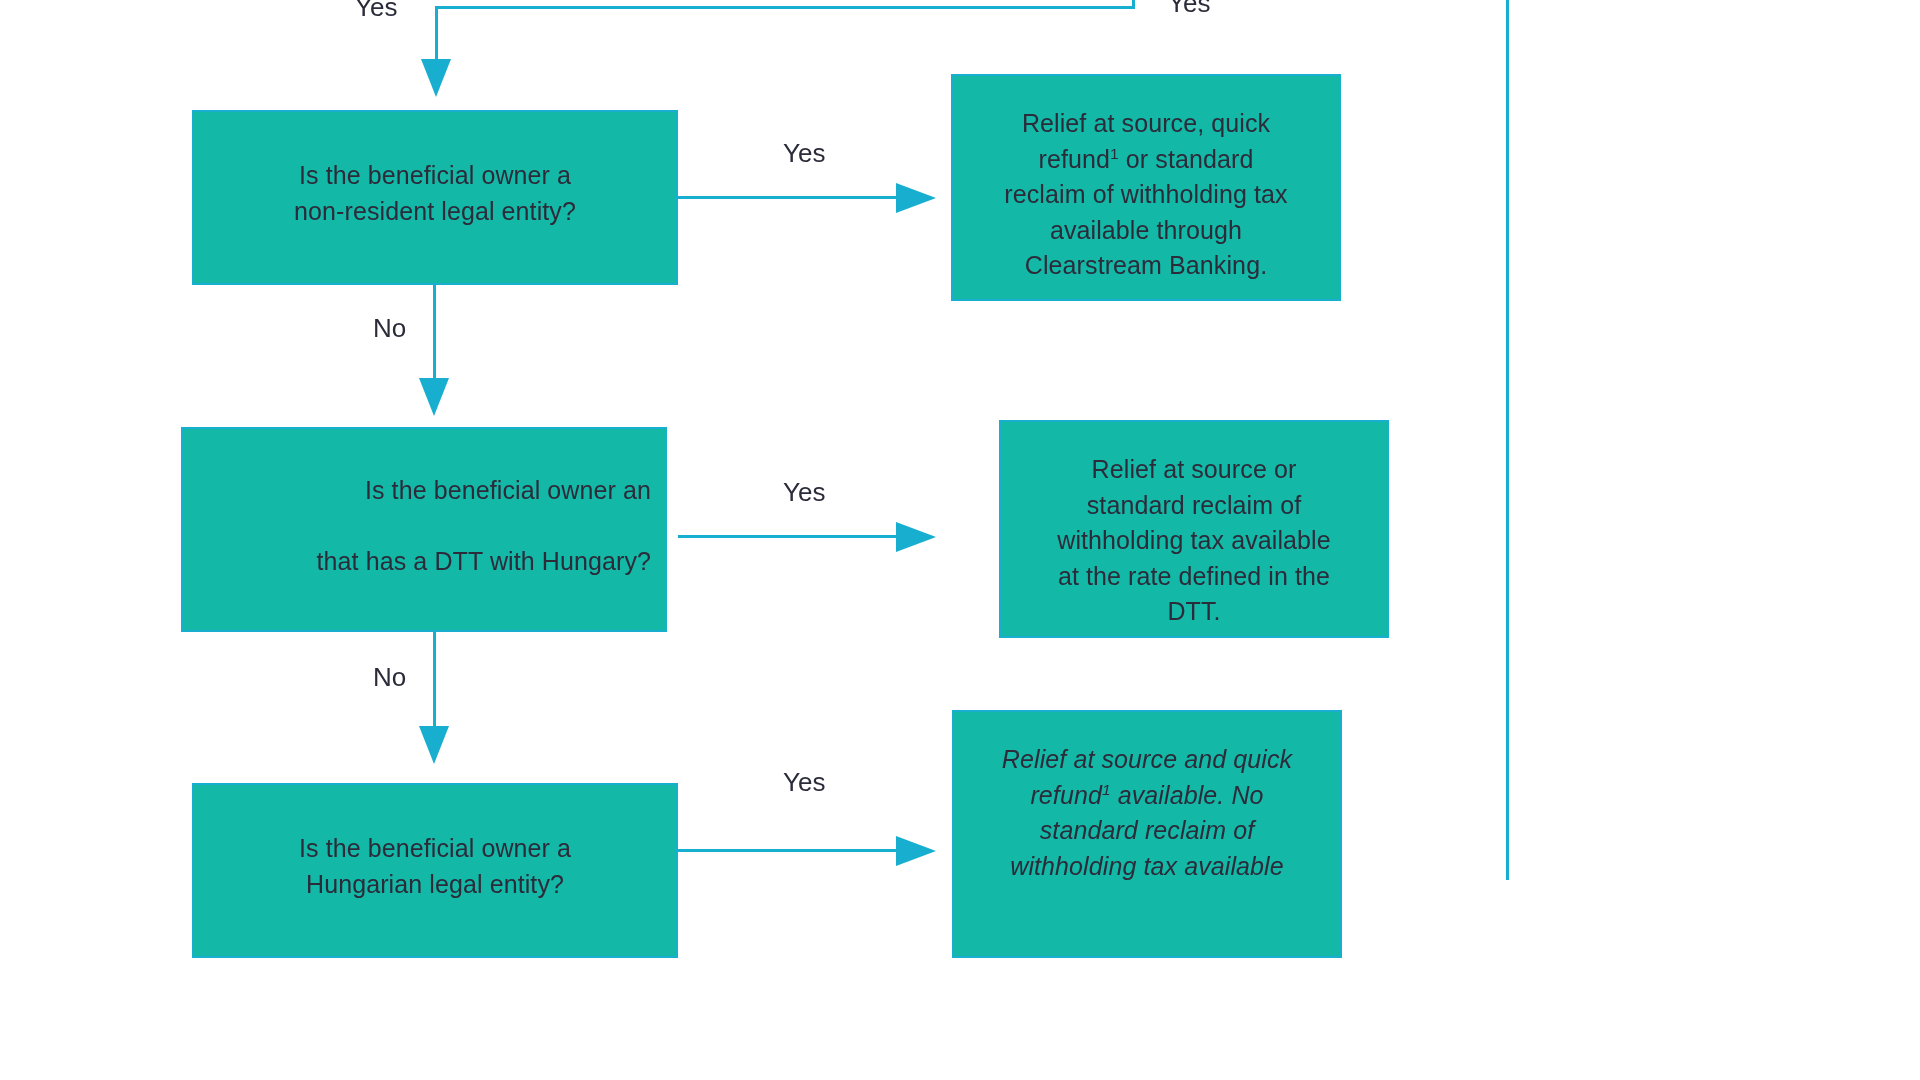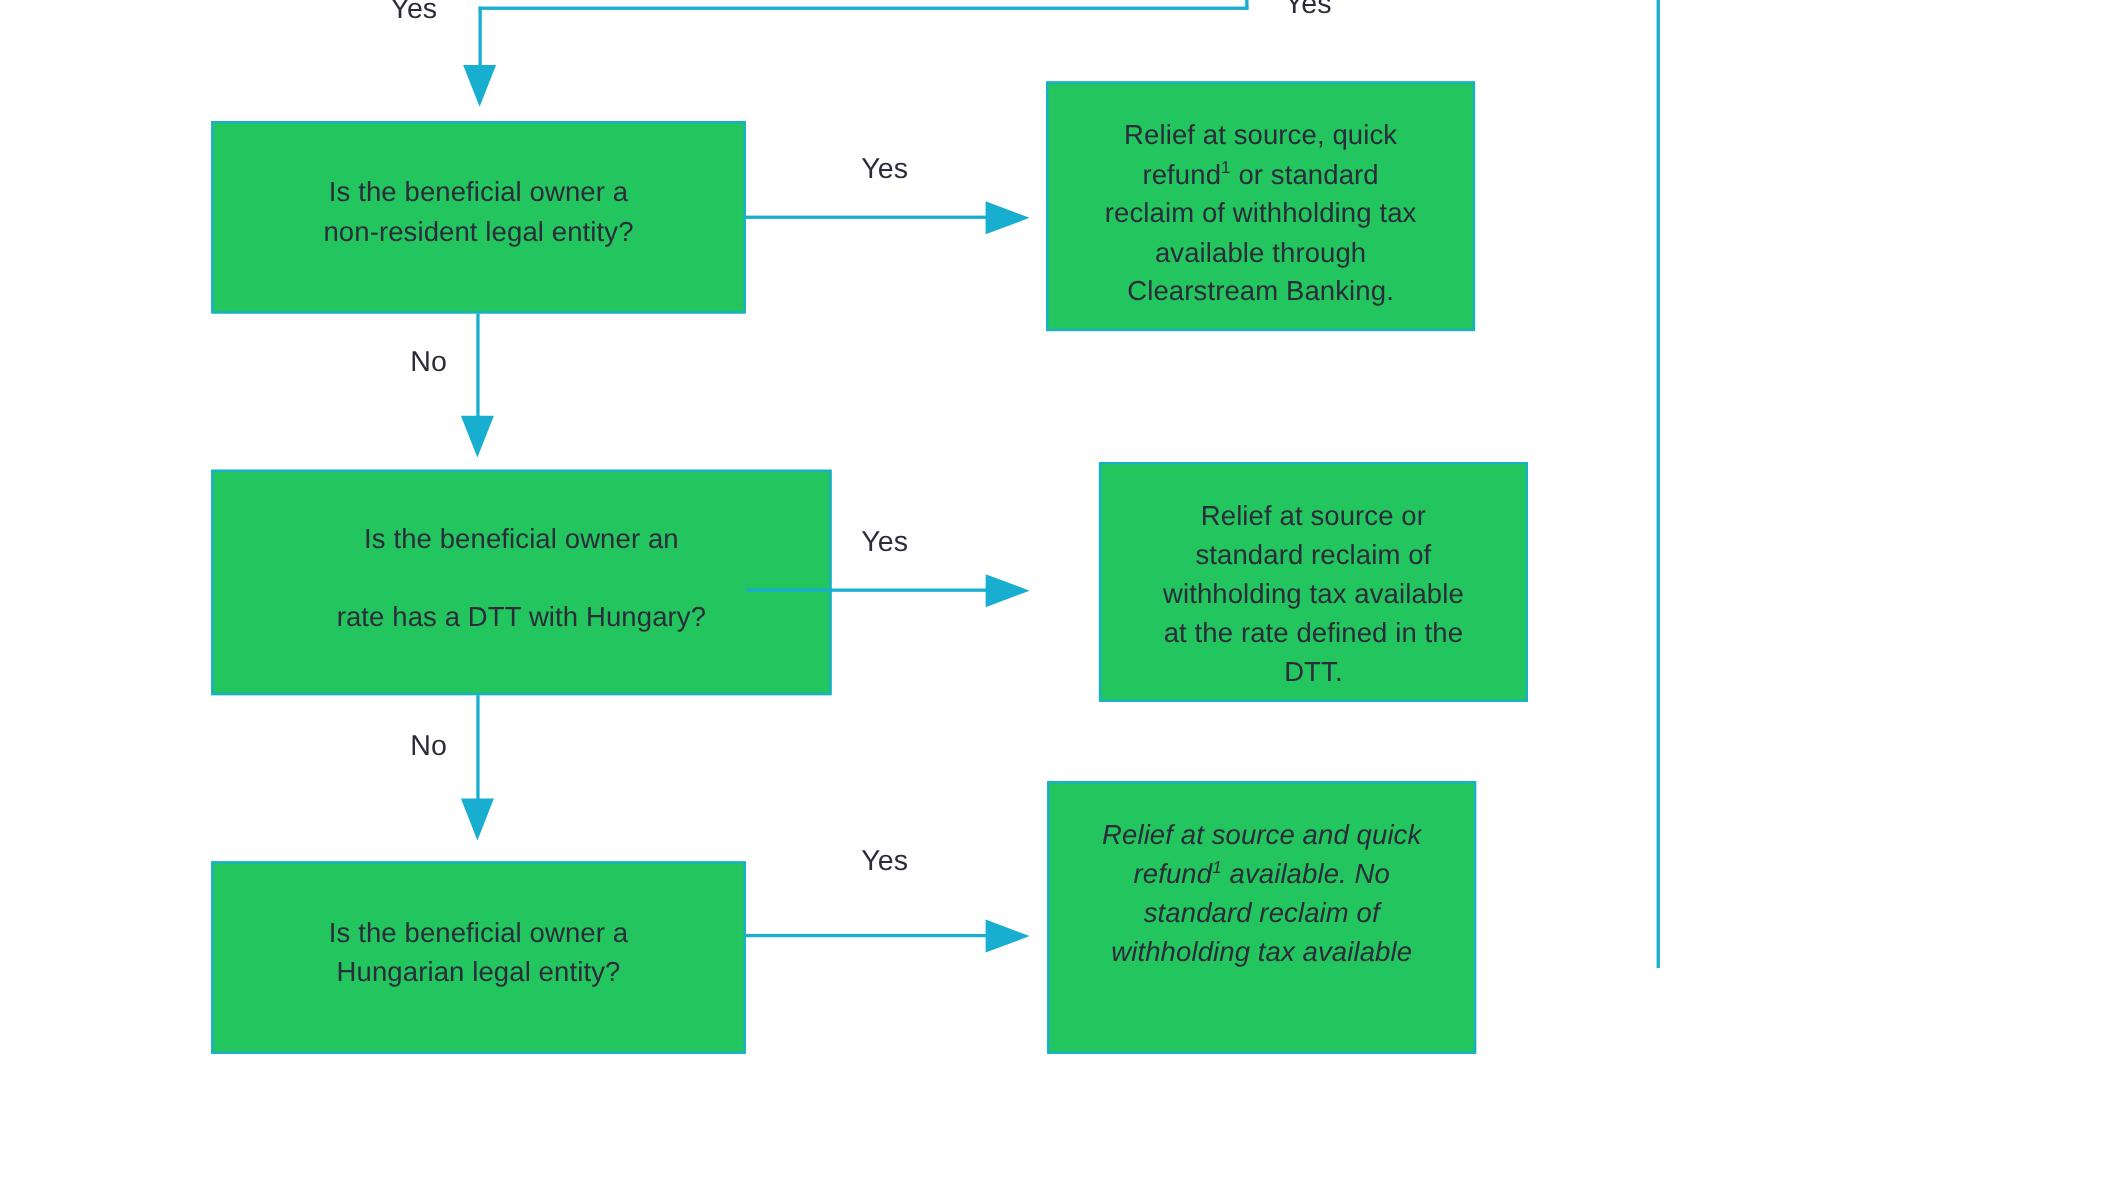--- a/index.html
+++ b/index.html
@@ -24,21 +24,21 @@
     height: 1080px;
     background: #ffffff;
     border-radius: 29px;
   }
 
   
   .node {
     position: absolute;
     box-sizing: border-box;
     border: 2px solid #17aed0;
-    background: #22c55e;
+    background: #14b8a6;
     color: #2b2b3a;
     display: flex;
     align-items: center;
     justify-content: center;
     text-align: center;
     font-size: 25px;
     line-height: 1.42;
     padding: 6px 14px;
     letter-spacing: 0.1px;
   }
@@ -133,25 +133,25 @@
       <span>reclaim of withholding tax</span><br>
       <span>available through</span><br>
       <span>Clearstream Banking.</span>
     </span>
   </div>
 
   <span class="edge-label" style="left: 373px; top: 313px; color: rgb(43, 43, 58);">No</span>
   <div class="line-v" style="left: 433px; top: 285px; height: 99px; background: rgb(23, 174, 208);"></div>
   <div class="arrow-down" style="left: 419px; top: 378px; border-top-color: rgb(23, 174, 208);"></div>
 
-  <div class="node decision tight" style="left: 192px; top: 427px; width: 564px; height: 205px; border-color: rgb(23, 174, 208); color: rgb(43, 43, 58);">
+  <div class="node decision tight" style="left: 181px; top: 427px; width: 486px; height: 205px; border-color: rgb(23, 174, 208); color: rgb(43, 43, 58); text-align: right;">
     <span class="txt">
       <span>Is the beneficial owner an</span><br>
       <br>
-      <span>rate has a DTT with Hungary?</span>
+      <span>that has a DTT with Hungary?</span>
     </span>
   </div>
 
   <span class="edge-label" style="left: 783px; top: 477px; color: rgb(43, 43, 58);">Yes</span>
   <div class="line-h" style="left: 678px; top: 535px; width: 232px; background: rgb(23, 174, 208);"></div>
   <div class="arrow-right" style="left: 896px; top: 522px; border-left-color: rgb(23, 174, 208);"></div>
 
   <div class="node result" style="left: 951px; top: 420px; width: 390px; height: 218px; border-color: rgb(23, 174, 208); color: rgb(43, 43, 58); margin-left: 48px;">
     <span class="txt">
       <span>Relief at source or</span><br>

